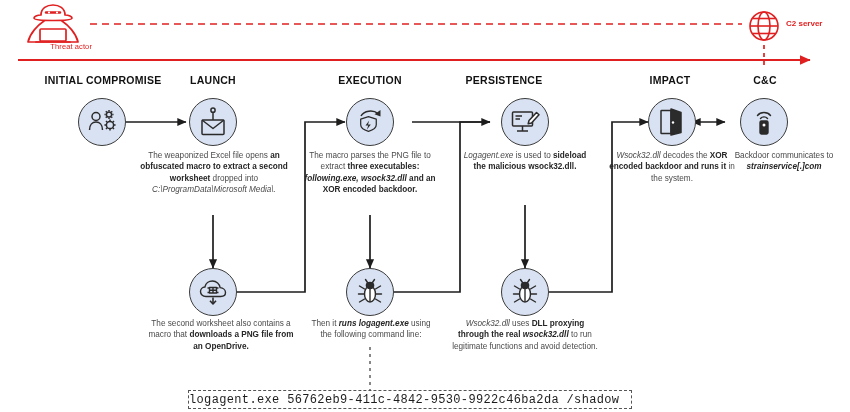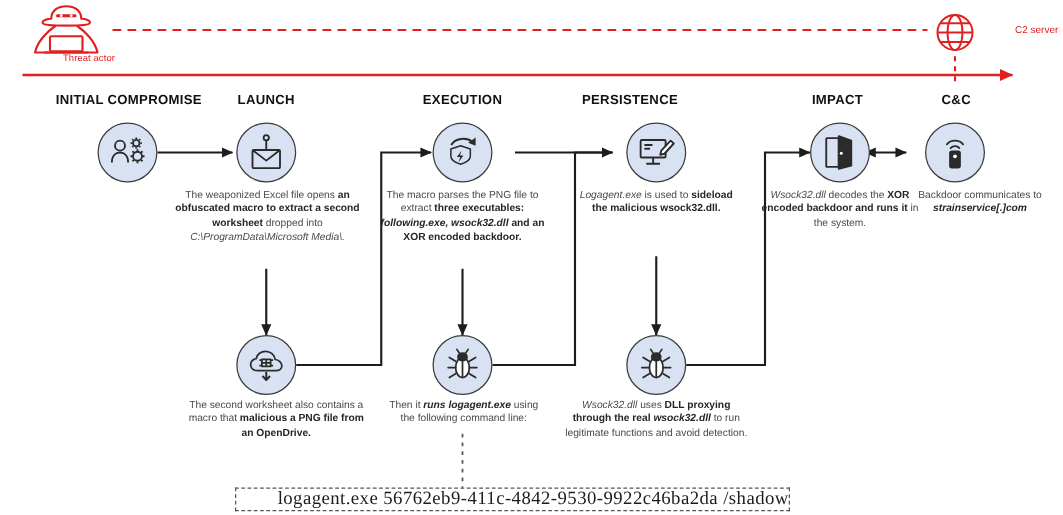--- a/index.html
+++ b/index.html
@@ -16,21 +16,21 @@
   
   .threat-actor{position:absolute;left:14px;top:2px;width:78px;height:52px;}
   .threat-actor svg{display:block;}
   .threat-label{
     position:absolute;left:10px;top:42px;width:82px;text-align:right;
     font-size:7.5px;font-weight:normal;color:#e02020;letter-spacing:.1px;
   }
 
   
   .c2{position:absolute;left:746px;top:8px;width:36px;height:36px;}
-  .c2-label{position:absolute;left:812px;top:19px;font-size:8px;font-weight:normal;color:#e02020;text-align:right;}
+  .c2-label{position:absolute;left:786px;top:19px;font-size:8px;font-weight:bold;color:#e02020;text-align:right;}
 
   
   .phase-title{
     position:absolute;top:74px;text-align:center;
     font-size:10.5px;font-weight:bold;color:#111111;letter-spacing:.25px;
     white-space:nowrap;
   }
 
   
   .node{
@@ -48,23 +48,23 @@
   .cap b{color:#262626;font-weight:bold;}
   .cap i{font-style:italic;}
   .cap .bi{font-style:italic;font-weight:bold;color:#262626;}
   .cap p{margin:0 0 9px 0;}
   .cap p:last-child{margin-bottom:0;text-align:center;}
 
   
   .cmdbox{
     position:absolute;left:188px;top:390px;width:444px;height:19px;
     border:1.4px dashed #555;box-sizing:border-box;
-    display:flex;align-items:center;justify-content:flex-end;
-    font-family:Liberation Serif, serif;
-    font-size:15px;color:#1c1c1c;letter-spacing:.35px;white-space:nowrap;
+    display:flex;align-items:center;justify-content:flex-start;
+    font-family:Liberation Mono, monospace;
+    font-size:12px;color:#1c1c1c;letter-spacing:.35px;white-space:nowrap;
   }
 </style>
 </head>
 <body>
 
 <div class="stage">
 
   <svg class="lines" viewBox="0 0 850 412">
     <defs>
       <marker id="arrBlack" viewBox="0 0 10 10" refX="8.5" refY="5" markerWidth="6" markerHeight="6" orient="auto-start-reverse">
@@ -316,21 +316,21 @@
   </div>
 
   <div class="cap" style="left:718px;top:150px;width:132px;">
     <p>
       <span>Backdoor communicates to </span><span class="bi">strainservice[.]com</span>
     </p>
   </div>
 
   <div class="cap" style="left:146px;top:318px;width:150px;">
     <p>
-      <span>The second worksheet also contains a macro that </span><b>malicious a PNG file from an OpenDrive.</b>
+      <span>The second worksheet also contains a macro that </span><b>downloads a PNG file from an OpenDrive.</b>
     </p>
   </div>
 
   <div class="cap" style="left:306px;top:318px;width:130px;">
     <p>
       <span>Then it </span><span class="bi">runs logagent.exe</span><span> using the following command line:</span>
     </p>
   </div>
 
   <div class="cap" style="left:452px;top:318px;width:146px;">

